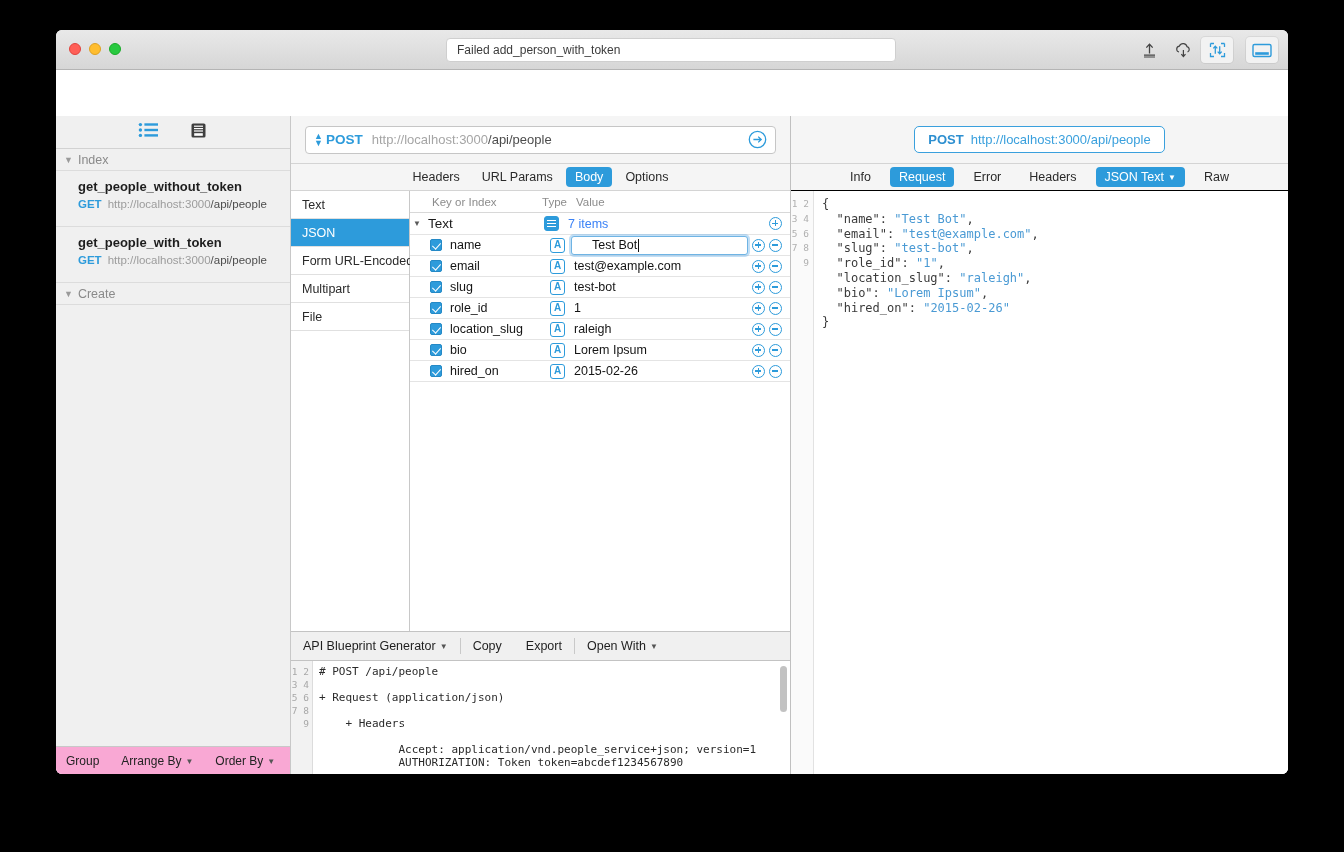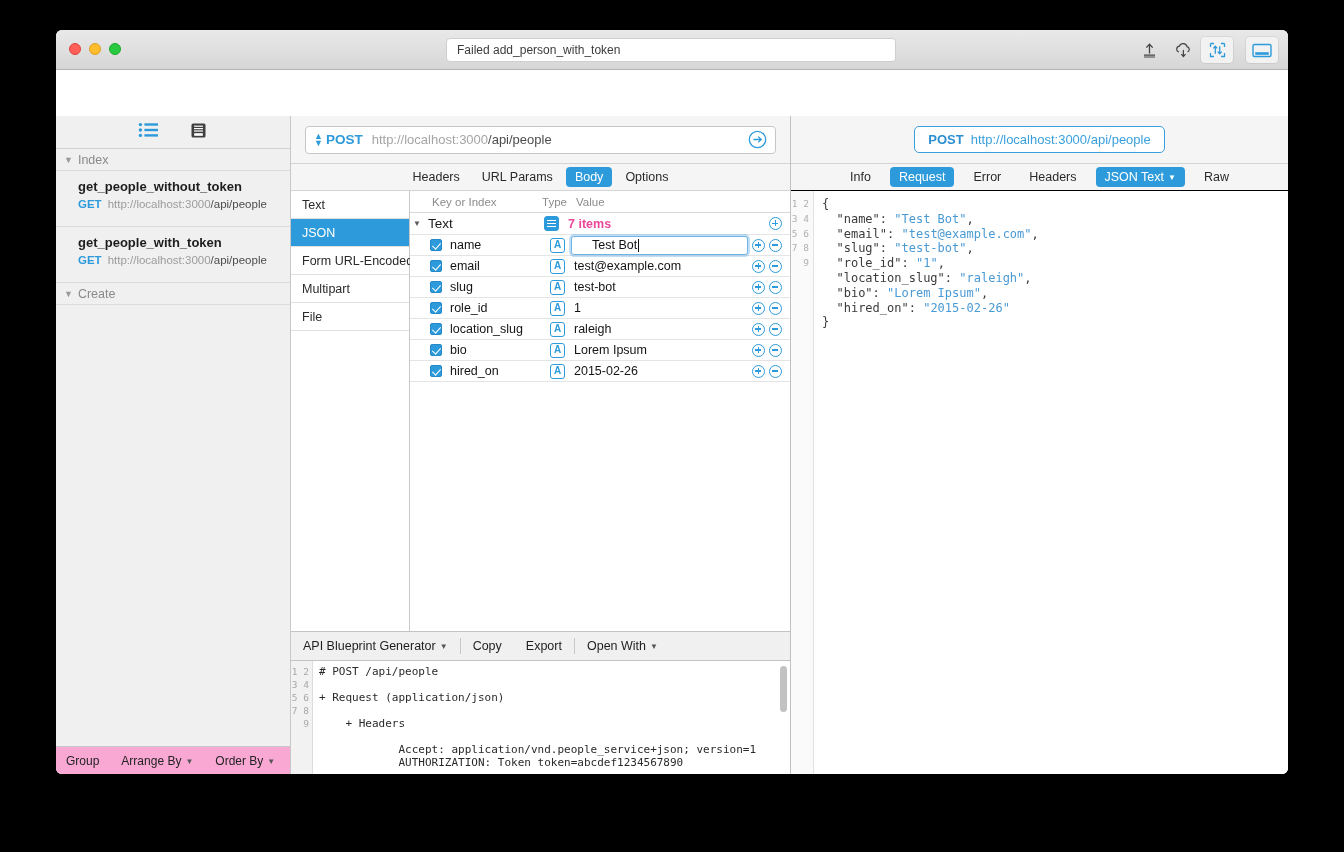--- a/index.html
+++ b/index.html
@@ -252,21 +252,21 @@
     font-size: 10px; font-weight: bold;
     display: flex; align-items: center; justify-content: center;
     line-height: 1;
   }
   .tbadge.filled {
     background: #2d9bdb; border-color: #2d9bdb;
     flex-direction: column; gap: 1.5px; padding: 2px 2px;
   }
   .tbadge.filled i { display: block; width: 100%; height: 1.6px; background: #fff; }
   .vcell { flex: 1 1 auto; margin-left: 9px; white-space: nowrap; overflow: hidden; color: #141414; }
-  .vcell.dim { color: #ec4899; font-weight: bold; }
+  .vcell.dim { color: #3b82f6; }
   .vedit {
     flex: 1 1 auto;
     margin-left: 6px; margin-right: 4px;
     height: 19px;
     background: #fff;
     border: 1.5px solid #6fb4e4;
     border-radius: 3px;
     box-shadow: 0 0 0 2px rgba(120,185,235,0.45);
     display: flex; align-items: center;
     padding-left: 20px;

